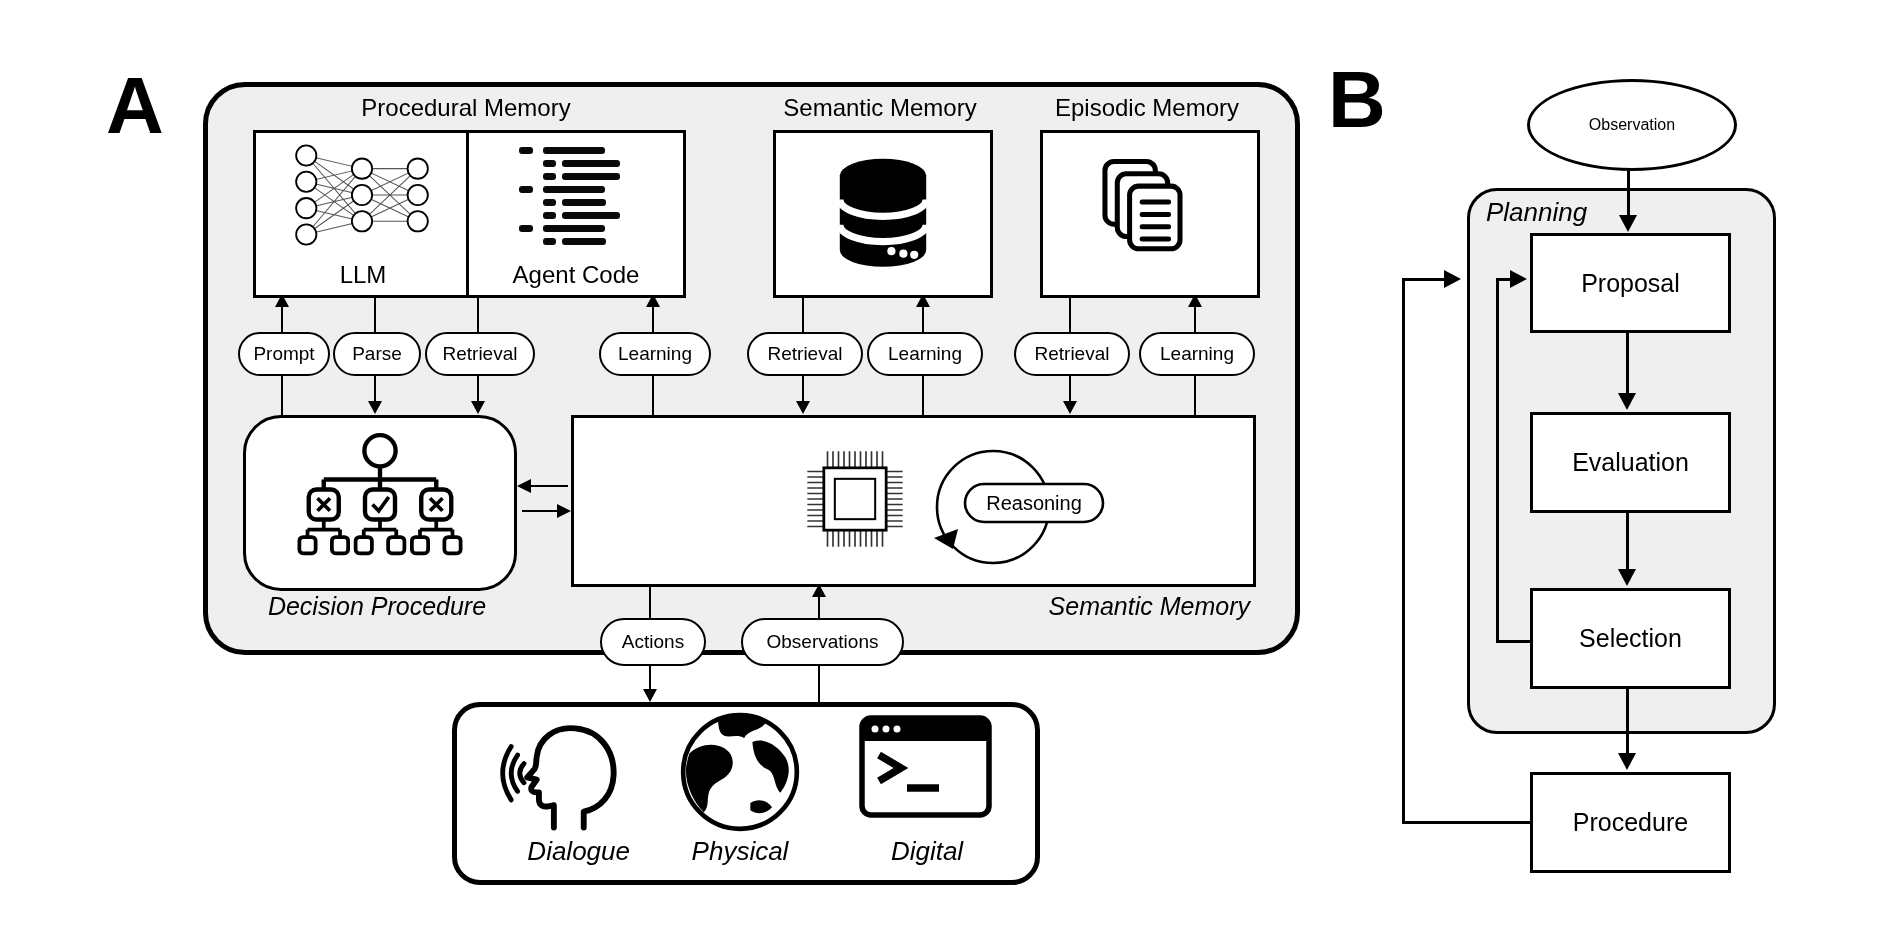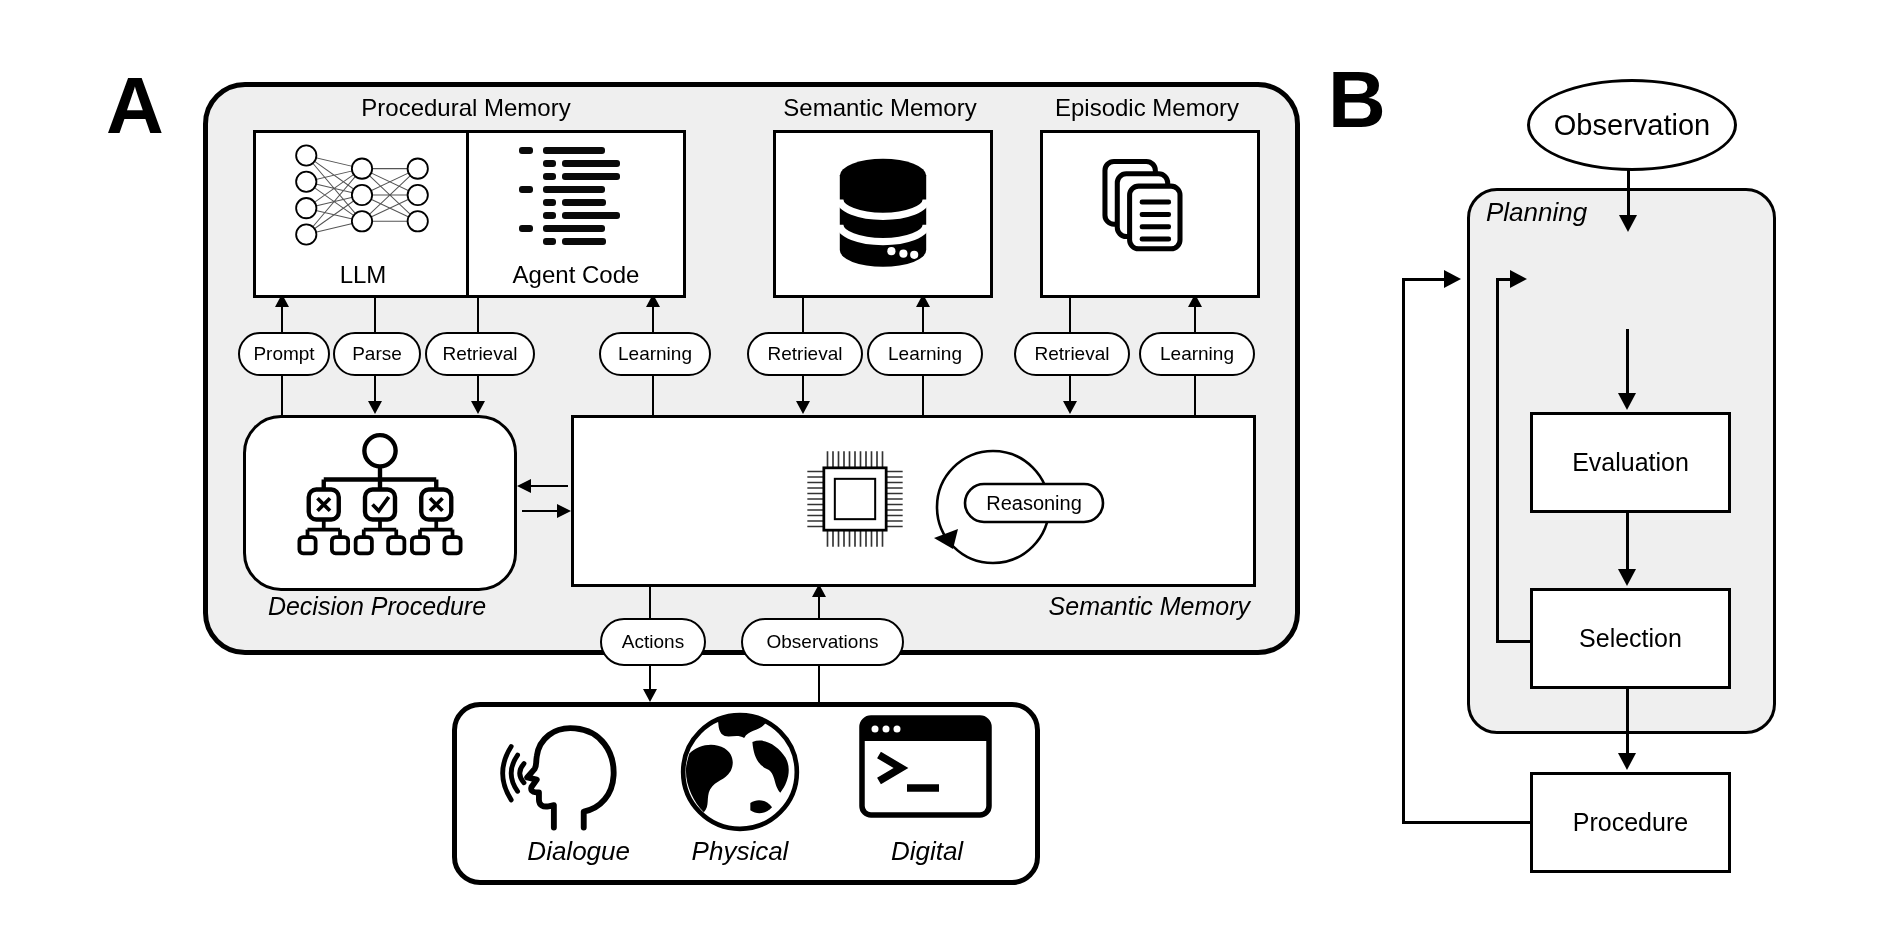--- a/index.html
+++ b/index.html
@@ -245,30 +245,33 @@
     <path d="M21,41 L43,54 L21,67" stroke="#000" stroke-width="7.5" fill="none"></path>
     <path d="M49,74 L81,74" stroke="#000" stroke-width="7.5"></path>
   </svg>
 
   <div class="figtext" style="left:470px; top:836px; width:160px; text-align:right; font-size:26px; z-index:4;">Dialogue</div>
   <div class="figtext" style="left:660px; top:836px; width:160px; text-align:center; font-size:26px; z-index:4;">Physical</div>
   <div class="figtext" style="left:847px; top:836px; width:160px; text-align:center; font-size:26px; z-index:4;">Digital</div>
 
   <div class="panel-letter" style="left:1328px; top:60px;">B</div>
 
-  <div class="abs" style="left:1527px; top:79px; width:204px; height:86px; background:#fff; border:3px solid #000; border-radius:50%; display:flex; align-items:center; justify-content:center; font-size:29px; z-index:3;">
+  <div class="abs" style="left:1527px; top:79px; width:204px; height:86px; background:#fff; border:3px solid #000; border-radius:50%; display:flex; align-items:center; justify-content:center; font-size:16px; z-index:3;">
     <span>Observation</span>
   </div>
 
   <div class="vlineB" style="left:1627px; top:167px; height:50px;"></div>
   <div class="tri triB-down" style="left:1619px; top:215px;"></div>
 
   <div class="abs" style="left:1467px; top:188px; width:303px; height:540px; background:#efefef; border:3px solid #000; border-radius:30px; z-index:1;"></div>
   <div class="figtext" style="left:1486px; top:197px; font-size:26px; z-index:3;">Planning</div>
 
+  <div class="flowbox" style="left:1530px; top:233px; width:195px; height:94px;">
+    <span>Proposal</span>
+  </div>
   <div class="flowbox" style="left:1530px; top:412px; width:195px; height:95px;">
     <span>Evaluation</span>
   </div>
   <div class="flowbox" style="left:1530px; top:588px; width:195px; height:95px;">
     <span>Selection</span>
   </div>
   <div class="flowbox" style="left:1530px; top:772px; width:195px; height:95px;">
     <span>Procedure</span>
   </div>
 

